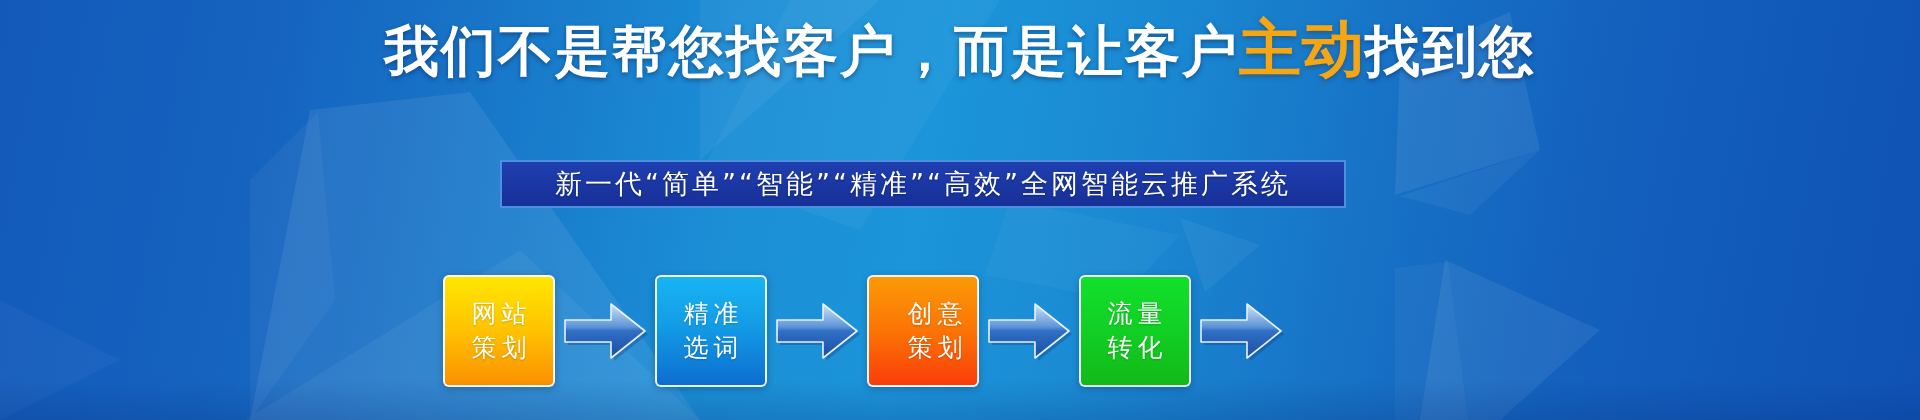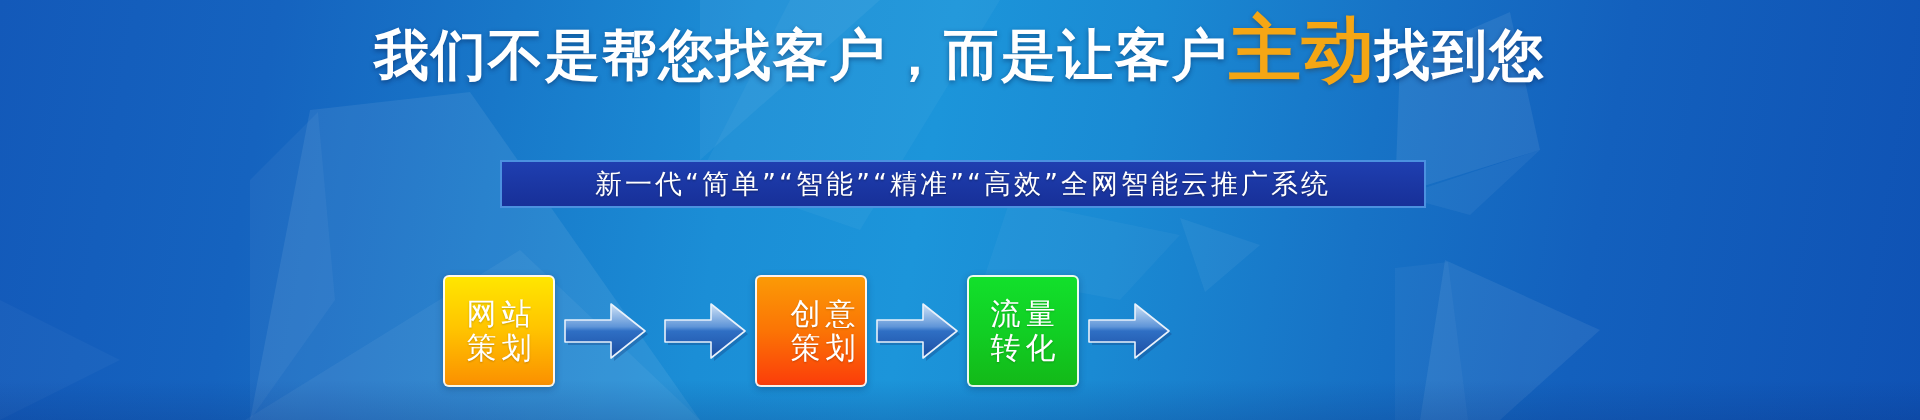--- a/index.html
+++ b/index.html
@@ -43,31 +43,31 @@
     white-space: nowrap;
     font-size: 55px;
     line-height: 62px;
     font-weight: bold;
     letter-spacing: 2px;
     color: #ffffff;
     text-shadow: 0 2px 5px rgba(0,25,70,0.45);
   }
   .headline .hl {
     color: #f5a614;
-    font-size: 72px;
+    font-size: 62px;
     letter-spacing: 1px;
     text-shadow: 0 2px 5px rgba(60,30,0,0.35);
   }
 
   
   .subtitle-bar {
     position: absolute;
     left: 500px;
     top: 160px;
-    width: 926px;
+    width: 846px;
     height: 48px;
     box-sizing: border-box;
     background: linear-gradient(180deg, #1f3fb0 0%, #1b37a4 50%, #173099 100%);
     border: 2px solid #4b91e0;
     display: flex;
     align-items: center;
     justify-content: center;
   }
   .subtitle-text {
     color: #ffffff;
@@ -96,21 +96,21 @@
     border-radius: 6px;
     display: flex;
     flex-direction: column;
     align-items: center;
     justify-content: center;
     box-shadow: 0 2px 7px rgba(0,20,60,0.28);
     flex: none;
   }
   .step .line {
     color: #ffffff;
-    font-size: 30px;
+    font-size: 25px;
     line-height: 34px;
     letter-spacing: 5px;
     text-indent: 5px;
     white-space: nowrap;
     text-shadow: 0 1px 2px rgba(0,0,0,0.22);
   }
   .arrow-wrap {
     flex: none;
     width: 100px;
     height: 70px;
@@ -177,20 +177,24 @@
             <stop offset="100%" stop-color="#1b4ea3"></stop>
           </linearGradient>
         </defs>
         <g transform="translate(3,3)">
           <polygon points="0,16 46,16 46,0 80,27 46,54 46,38 0,38" fill="#153f84" opacity="0.35" transform="translate(3,3)"></polygon>
           <polygon points="0,16 46,16 46,0 80,27 46,54 46,38 0,38" fill="url(#ag1)" stroke="#e8f1fb" stroke-width="1.6" stroke-linejoin="round"></polygon>
         </g>
       </svg>
     </div>
 
+    <div class="step" style="background:linear-gradient(180deg,#18b4f2 0%,#139ce6 45%,#0d6ed0 100%);">
+      <span class="line">精准</span>
+      <span class="line">选词</span>
+    </div>
 
     <div class="arrow-wrap">
       <svg width="86" height="60" viewBox="0 0 86 60">
         <g transform="translate(3,3)">
           <polygon points="0,16 46,16 46,0 80,27 46,54 46,38 0,38" fill="#153f84" opacity="0.35" transform="translate(3,3)"></polygon>
           <polygon points="0,16 46,16 46,0 80,27 46,54 46,38 0,38" fill="url(#ag1)" stroke="#e8f1fb" stroke-width="1.6" stroke-linejoin="round"></polygon>
         </g>
       </svg>
     </div>
 

